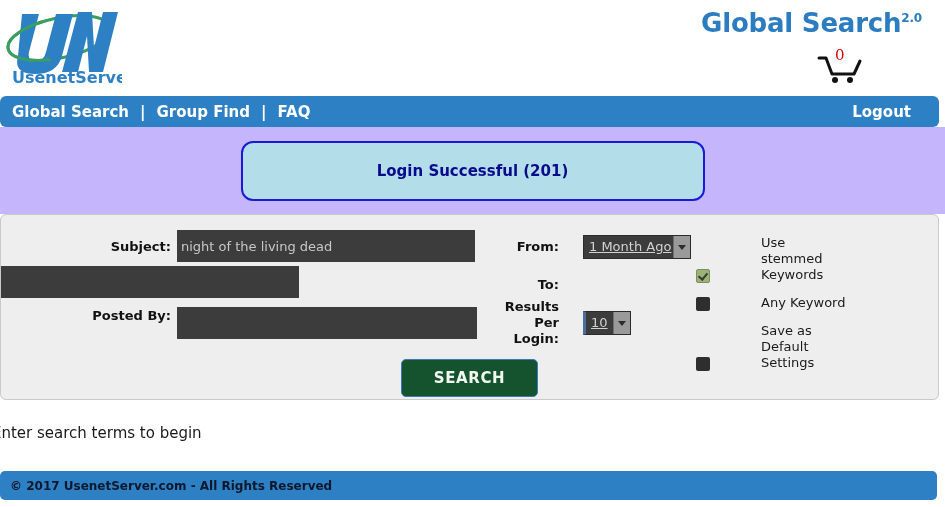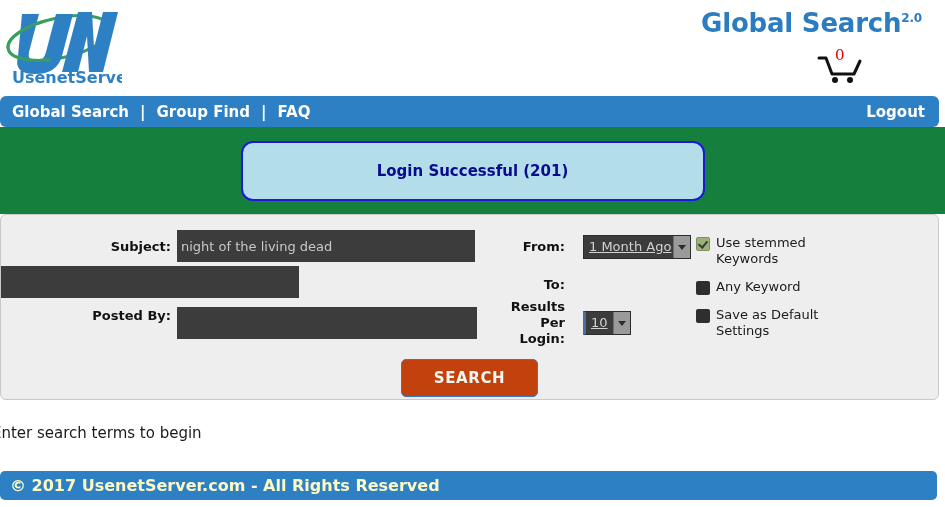--- a/index.html
+++ b/index.html
@@ -88,27 +88,27 @@
     text-decoration: none;
     padding: 0 4px;
     white-space: nowrap;
   }
   .nav-sep {
     padding: 0 7px;
     color: #ffffff;
   }
   .nav-right {
     margin-left: auto;
-    padding-right: 10px;
+    padding-right: 24px;
   }
 
   
   .status-area {
     height: 87px;
-    background: #15803d;
+    background: #c4b5fd;
     display: flex;
     align-items: center;
     justify-content: center;
   }
   .status-box {
     width: 460px;
     height: 56px;
     background: #b2dde9;
     border: 2px solid #1a1ad6;
     border-radius: 12px;
@@ -185,21 +185,21 @@
   
   .m-row {
     display: flex;
     align-items: center;
     margin-bottom: 14px;
     height: 24px;
   }
   .m-label {
     width: 92px;
     text-align: right;
-    padding-right: 18px;
+    padding-right: 24px;
     font-size: 13px;
     font-weight: bold;
     color: #111111;
     box-sizing: border-box;
     line-height: 16px;
   }
   .sel {
     position: relative;
     display: inline-block;
     height: 24px;
@@ -237,23 +237,24 @@
     border-top: 5px solid #2c2c2c;
     display: block;
   }
   .sel-from { width: 108px; }
   .sel-to   { width: 108px; outline: 1px dotted #ffffff; outline-offset: -2px; }
   .sel-rpp  { width: 48px; border-left: 3px solid #4a6f9c; }
 
   
   .cb-row {
     display: flex;
-    align-items: flex-start;
+    align-items: flex-end;
     margin-bottom: 12px;
     max-width: 150px;
+    gap: 45px;
   }
   .cb {
     width: 14px;
     height: 14px;
     flex: none;
     margin-top: 2px;
     margin-right: 6px;
     border-radius: 2px;
     background: #2e2e2e;
     display: inline-block;
@@ -284,21 +285,21 @@
   
   .btn-area {
     position: absolute;
     left: 0;
     right: 0;
     top: 144px;
     display: flex;
     justify-content: center;
   }
   .search-btn {
-    background: #c2410c;
+    background: #14532d;
     border: 1px solid #3b78bf;
     border-radius: 5px;
     color: #f2f7f2;
     font-size: 15px;
     font-weight: bold;
     letter-spacing: 0.6px;
     padding: 9px 32px;
     cursor: pointer;
     font-family: "DejaVu Sans", "Liberation Sans", sans-serif;
   }
@@ -317,22 +318,22 @@
   .footer {
     position: absolute;
     left: 0;
     right: 8px;
     top: 471px;
     height: 29px;
     background: #2e80c4;
     border-radius: 5px;
     display: flex;
     align-items: center;
-    color: #fef9c3;
-    font-size: 16px;
+    color: #0f172a;
+    font-size: 12px;
     font-weight: bold;
     padding-left: 10px;
     box-sizing: border-box;
   }
 </style>
 </head>
 <body>
 
 <div class="header">
 

